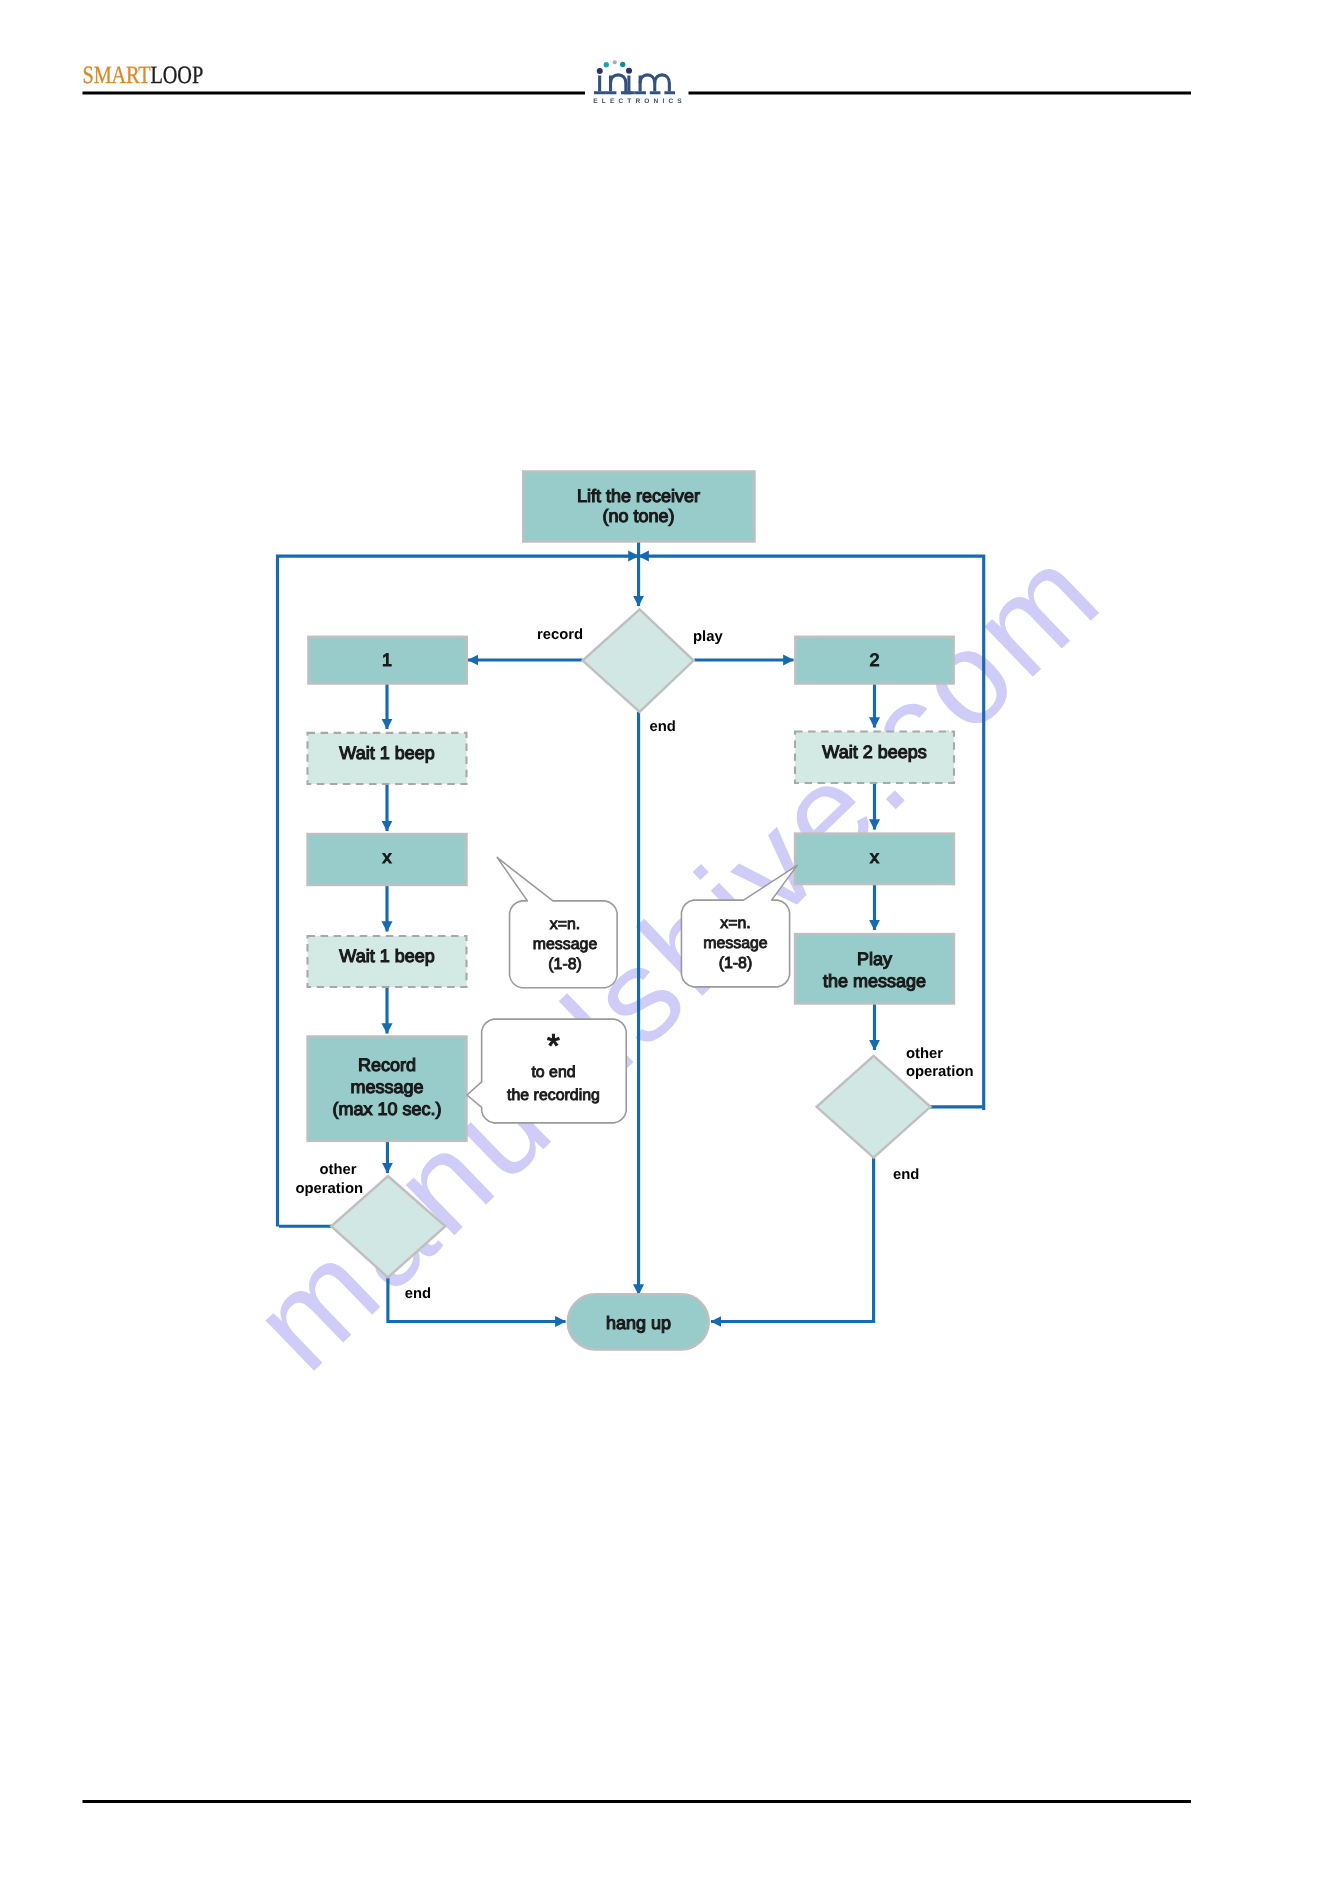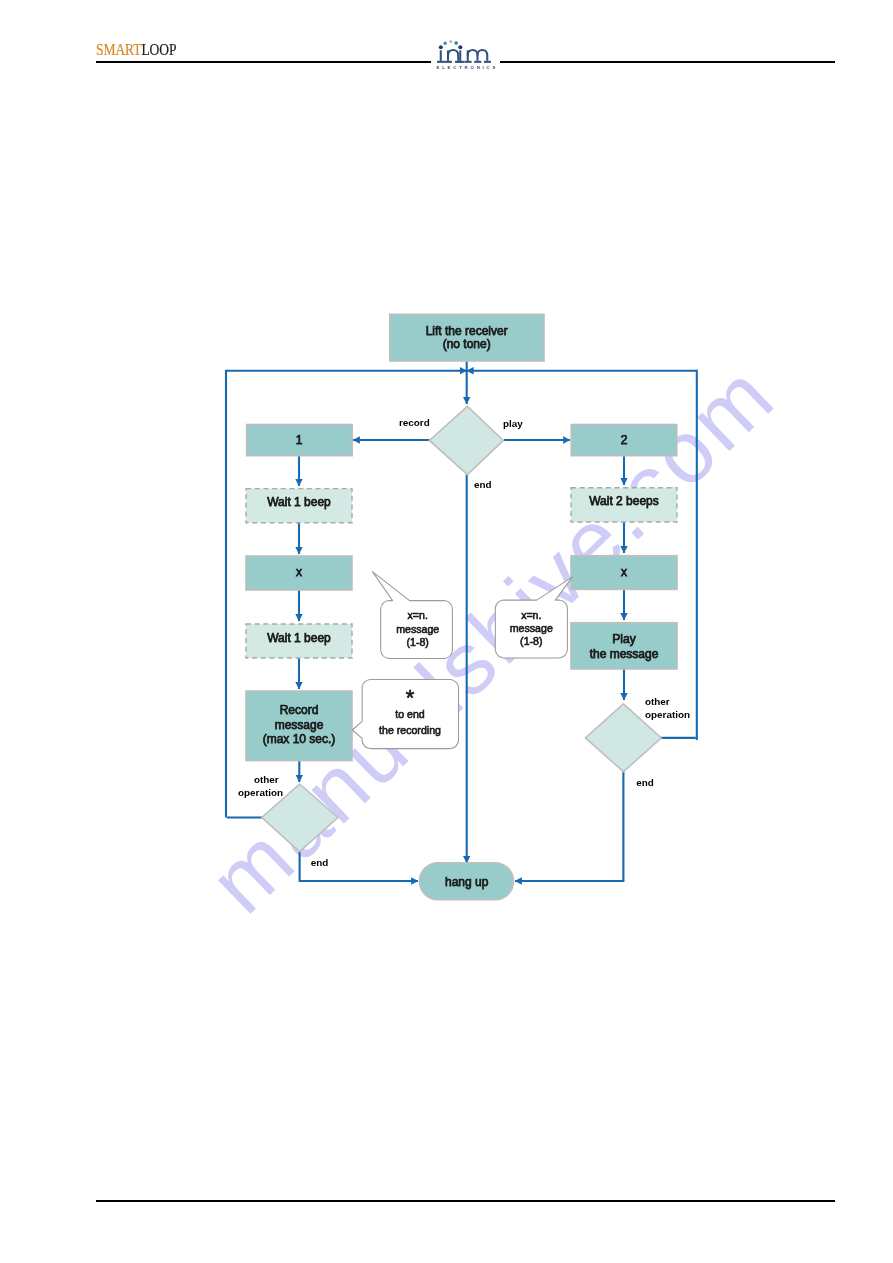--- a/index.html
+++ b/index.html
@@ -1,18 +1,18 @@
 <!DOCTYPE html>
 <html><head>
 <meta charset="utf-8">
 <title>SmartLoop</title>
 <style>
   html,body{margin:0;padding:0;}
   body{width:893px;height:1263px;background:#ffffff;font-family:"Liberation Sans",sans-serif;overflow:hidden;position:relative;}
-  .page{position:absolute;inset:0;margin-left:41px;}
+  .page{position:absolute;inset:0;}
 
   
   .hdr-rule{position:absolute;top:60.8px;height:2.1px;background:#000;}
   .hdr-rule-l{left:54.8px;width:335.1px;}
   .hdr-rule-r{left:458.9px;width:335.4px;}
   .hdr-title{position:absolute;left:54.5px;top:41.3px;font-family:"Liberation Serif",serif;font-size:16.6px;letter-spacing:-0.1px;white-space:nowrap;line-height:17px;transform:scaleX(0.815);transform-origin:left top;}
   .hdr-title .o{color:#D98A2B;-webkit-text-stroke:0.22px #D98A2B;}
   .hdr-title .k{color:#1d1d1b;font-weight:normal;-webkit-text-stroke:0.22px #1d1d1b;}
   .logo{position:absolute;}
   .ftr-rule{position:absolute;left:54.6px;top:1199.6px;width:739.7px;height:2px;background:#000;}

